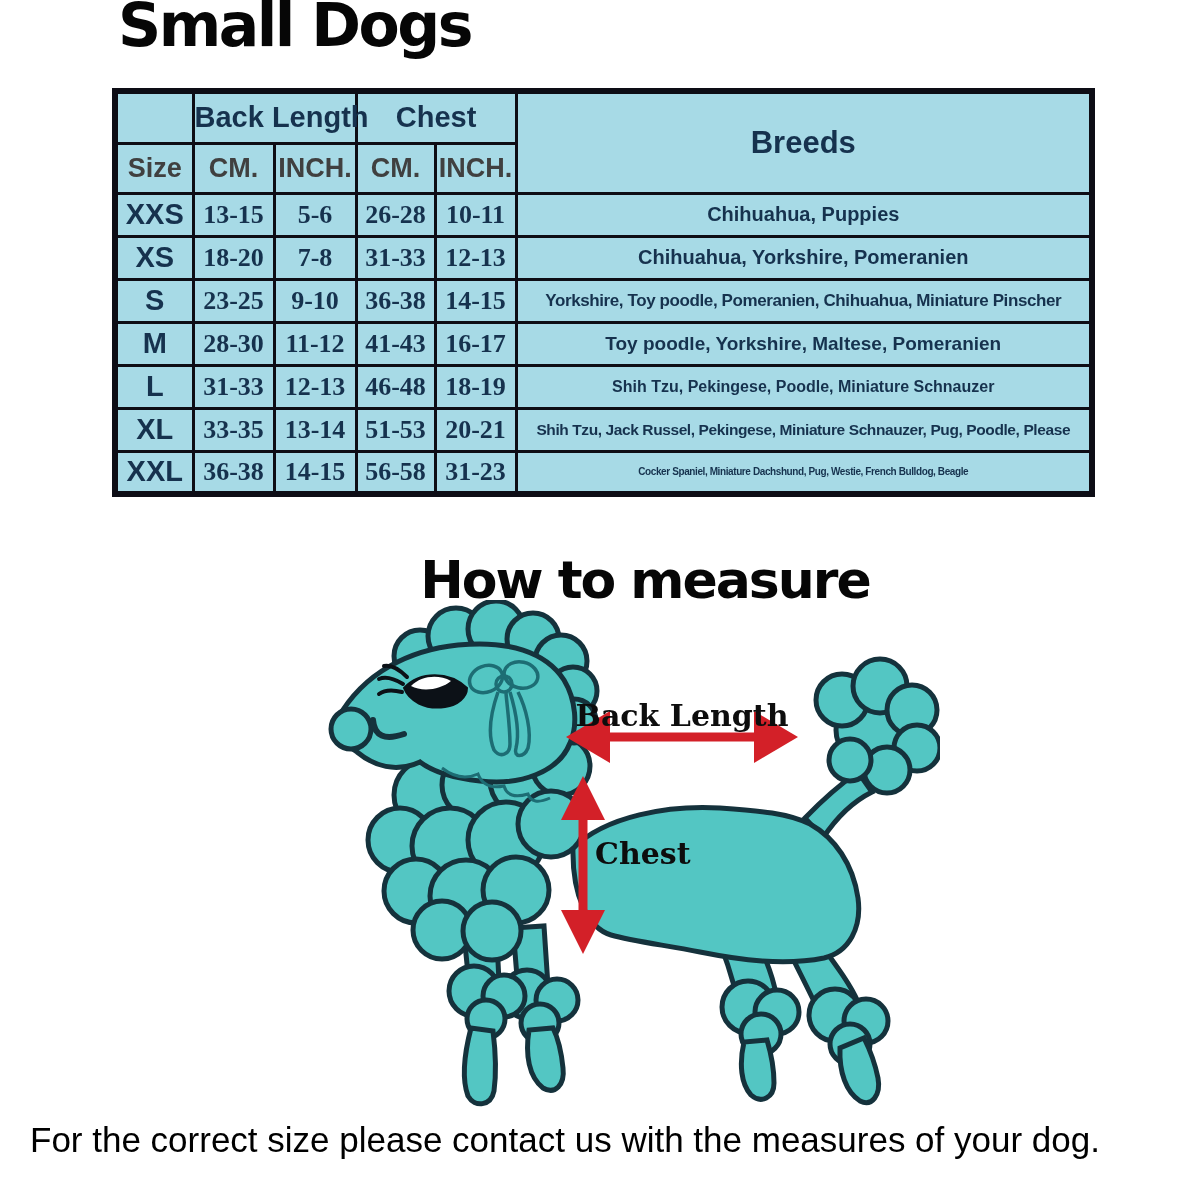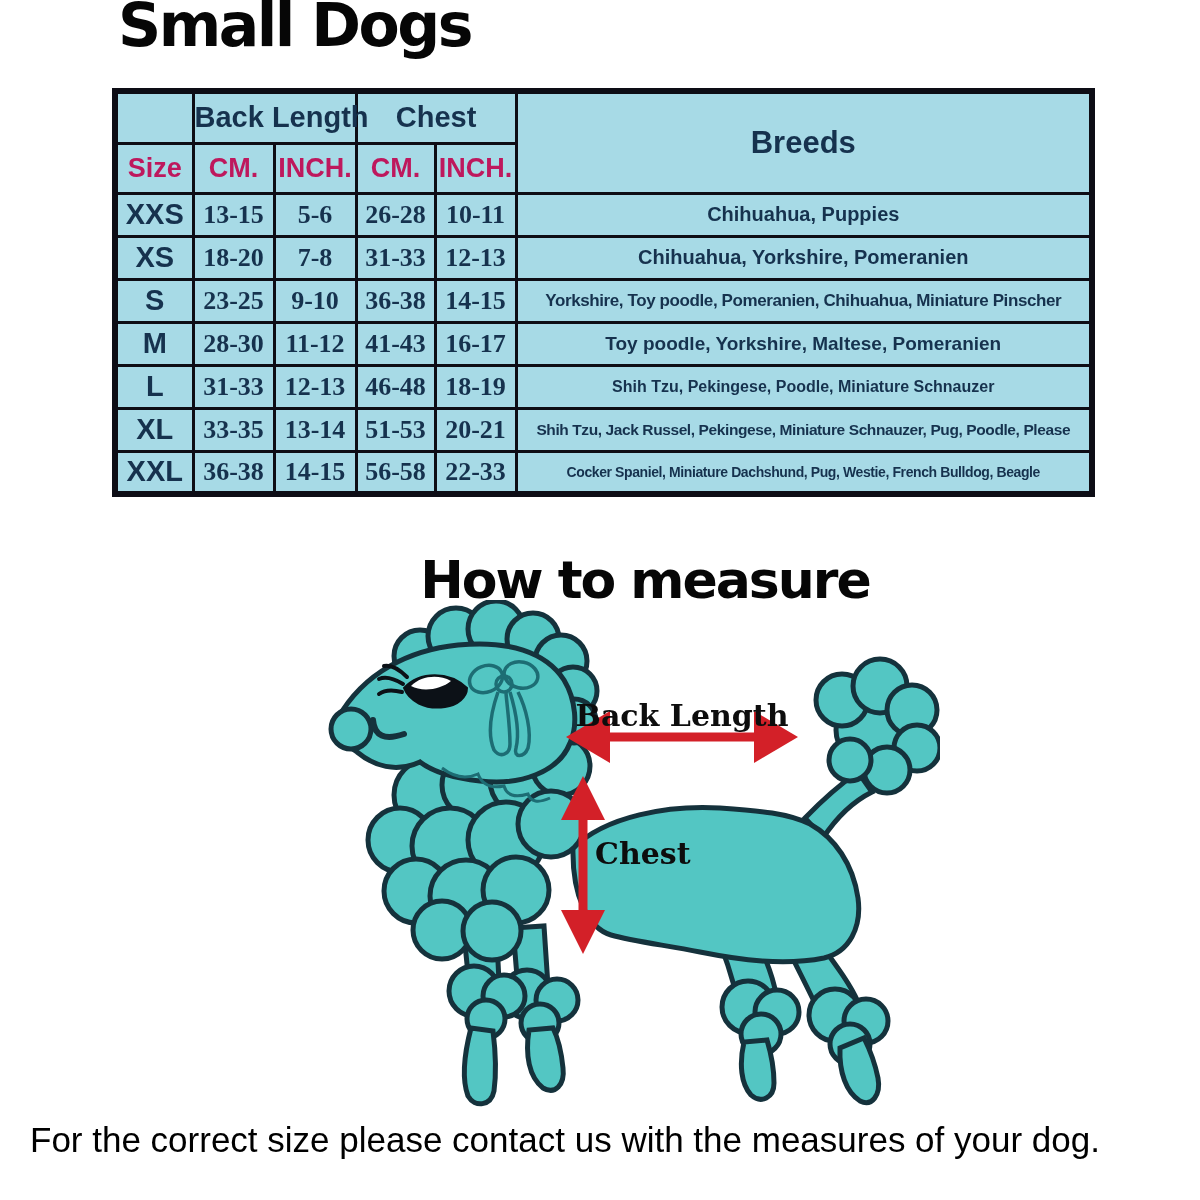--- a/index.html
+++ b/index.html
@@ -16,21 +16,21 @@
   table.size-table{
     position:absolute;left:112px;top:88px;
     border-collapse:collapse;table-layout:fixed;width:983px;
     background:#a7dae6;border:6px solid #0d0d15;
   }
   table.size-table th, table.size-table td{
     border:3px solid #0d0d15;text-align:center;vertical-align:middle;
     padding:0;overflow:visible;white-space:nowrap;
   }
   .navy{color:#16324e;}
-  .red{color:#be185d;}
+  .red{color:#404040;}
   tr.hrow1{height:52px;}
   tr.hrow2{height:50px;}
   tr.drow{height:43px;}
   th.group{font-size:29px;font-weight:bold;}
   th.breeds-h{font-size:31px;font-weight:bold;}
   th.sub{font-size:27px;font-weight:bold;}
   td.c-size{font-size:29px;font-weight:bold;}
   td.c-num{font-size:26px;font-weight:bold;font-family:Liberation Serif, serif;}
   td.c-breeds{text-align:left;padding-left:7px;font-weight:bold;}
   
@@ -122,22 +122,22 @@
     <td class="c-num navy">13-14</td>
     <td class="c-num navy">51-53</td>
     <td class="c-num navy">20-21</td>
     <td class="c-breeds navy" style="font-size: 15.5px; letter-spacing: -0.4px;">Shih Tzu, Jack Russel, Pekingese, Miniature Schnauzer, Pug, Poodle, Please</td>
   </tr>
       <tr class="drow">
     <td class="c-size navy">XXL</td>
     <td class="c-num navy">36-38</td>
     <td class="c-num navy">14-15</td>
     <td class="c-num navy">56-58</td>
-    <td class="c-num navy">22-33</td>
-    <td class="c-breeds navy" style="font-size: 14px; letter-spacing: -0.4px;">Cocker Spaniel, Miniature Dachshund, Pug, Westie, French Bulldog, Beagle</td>
+    <td class="c-num navy">31-23</td>
+    <td class="c-breeds navy" style="font-size: 10px; letter-spacing: -0.4px;">Cocker Spaniel, Miniature Dachshund, Pug, Westie, French Bulldog, Beagle</td>
   </tr>
     </tbody>
 </table>
 
 <div class="measure-title">How to measure</div>
 
 <div class="dog-wrap">
 <svg width="660" height="520" viewBox="0 0 660 520" xmlns="http://www.w3.org/2000/svg">
   <g stroke="#15323c" stroke-width="5" fill="#53c6c3">
 

